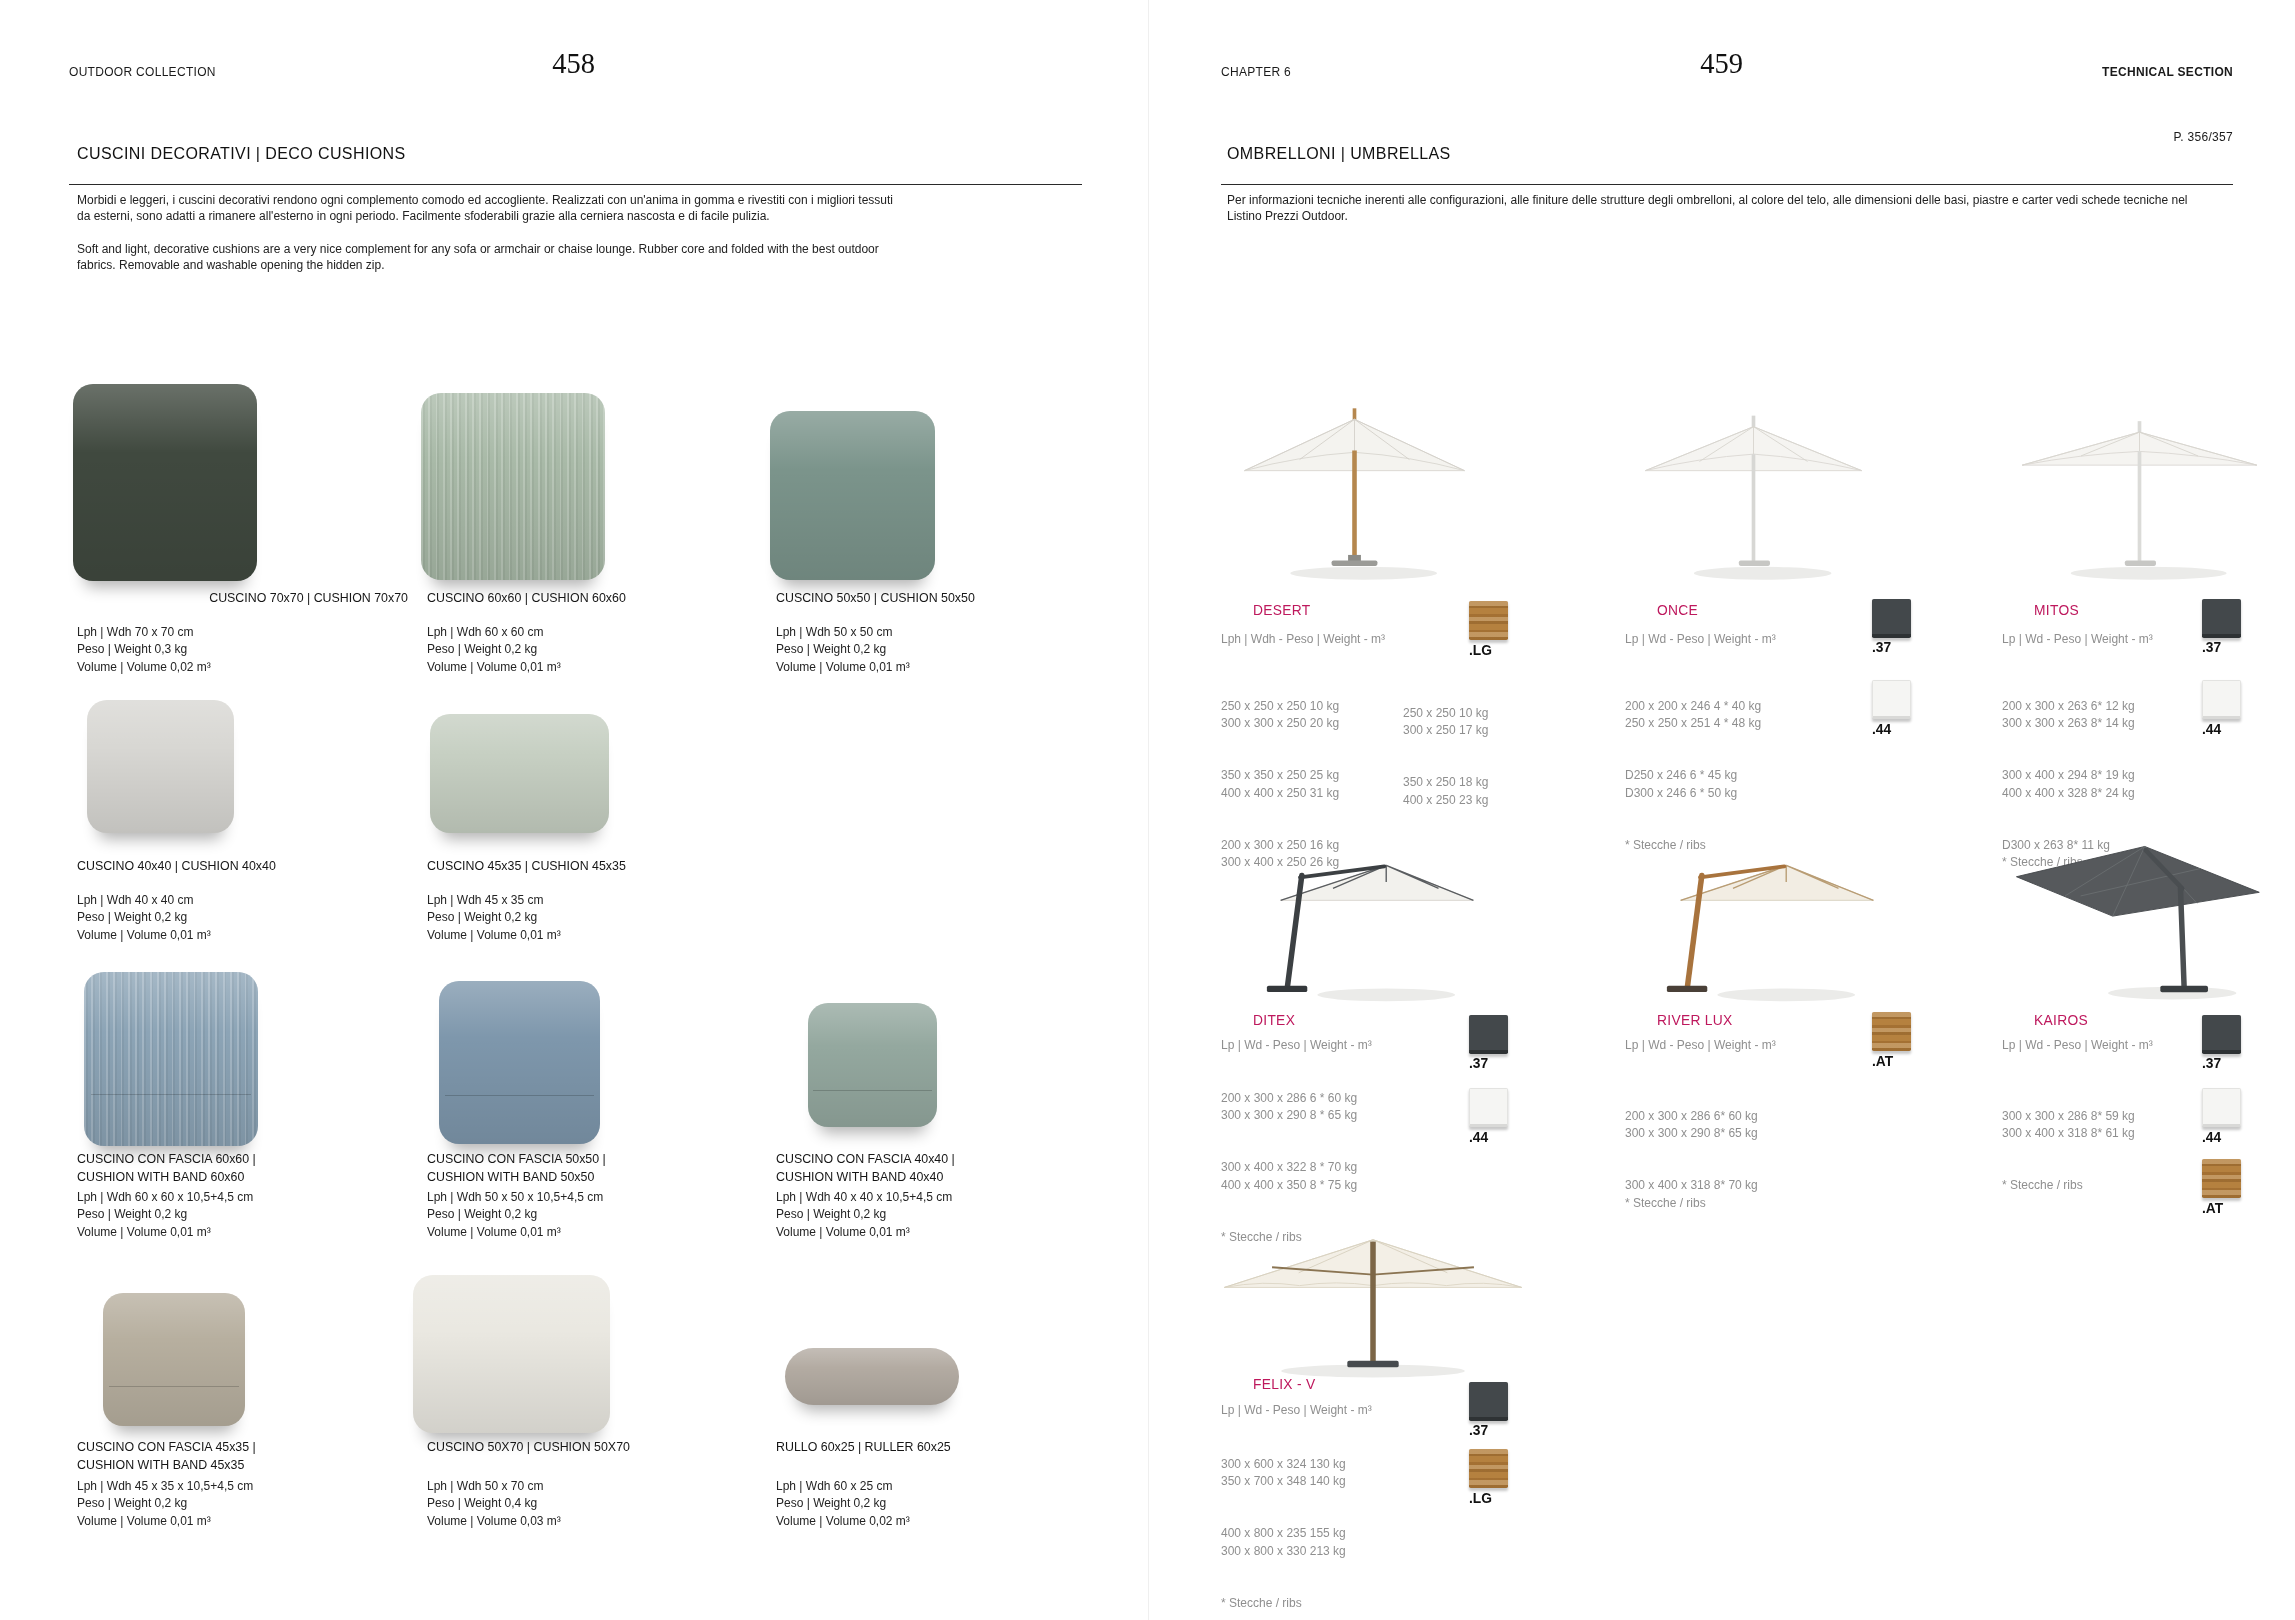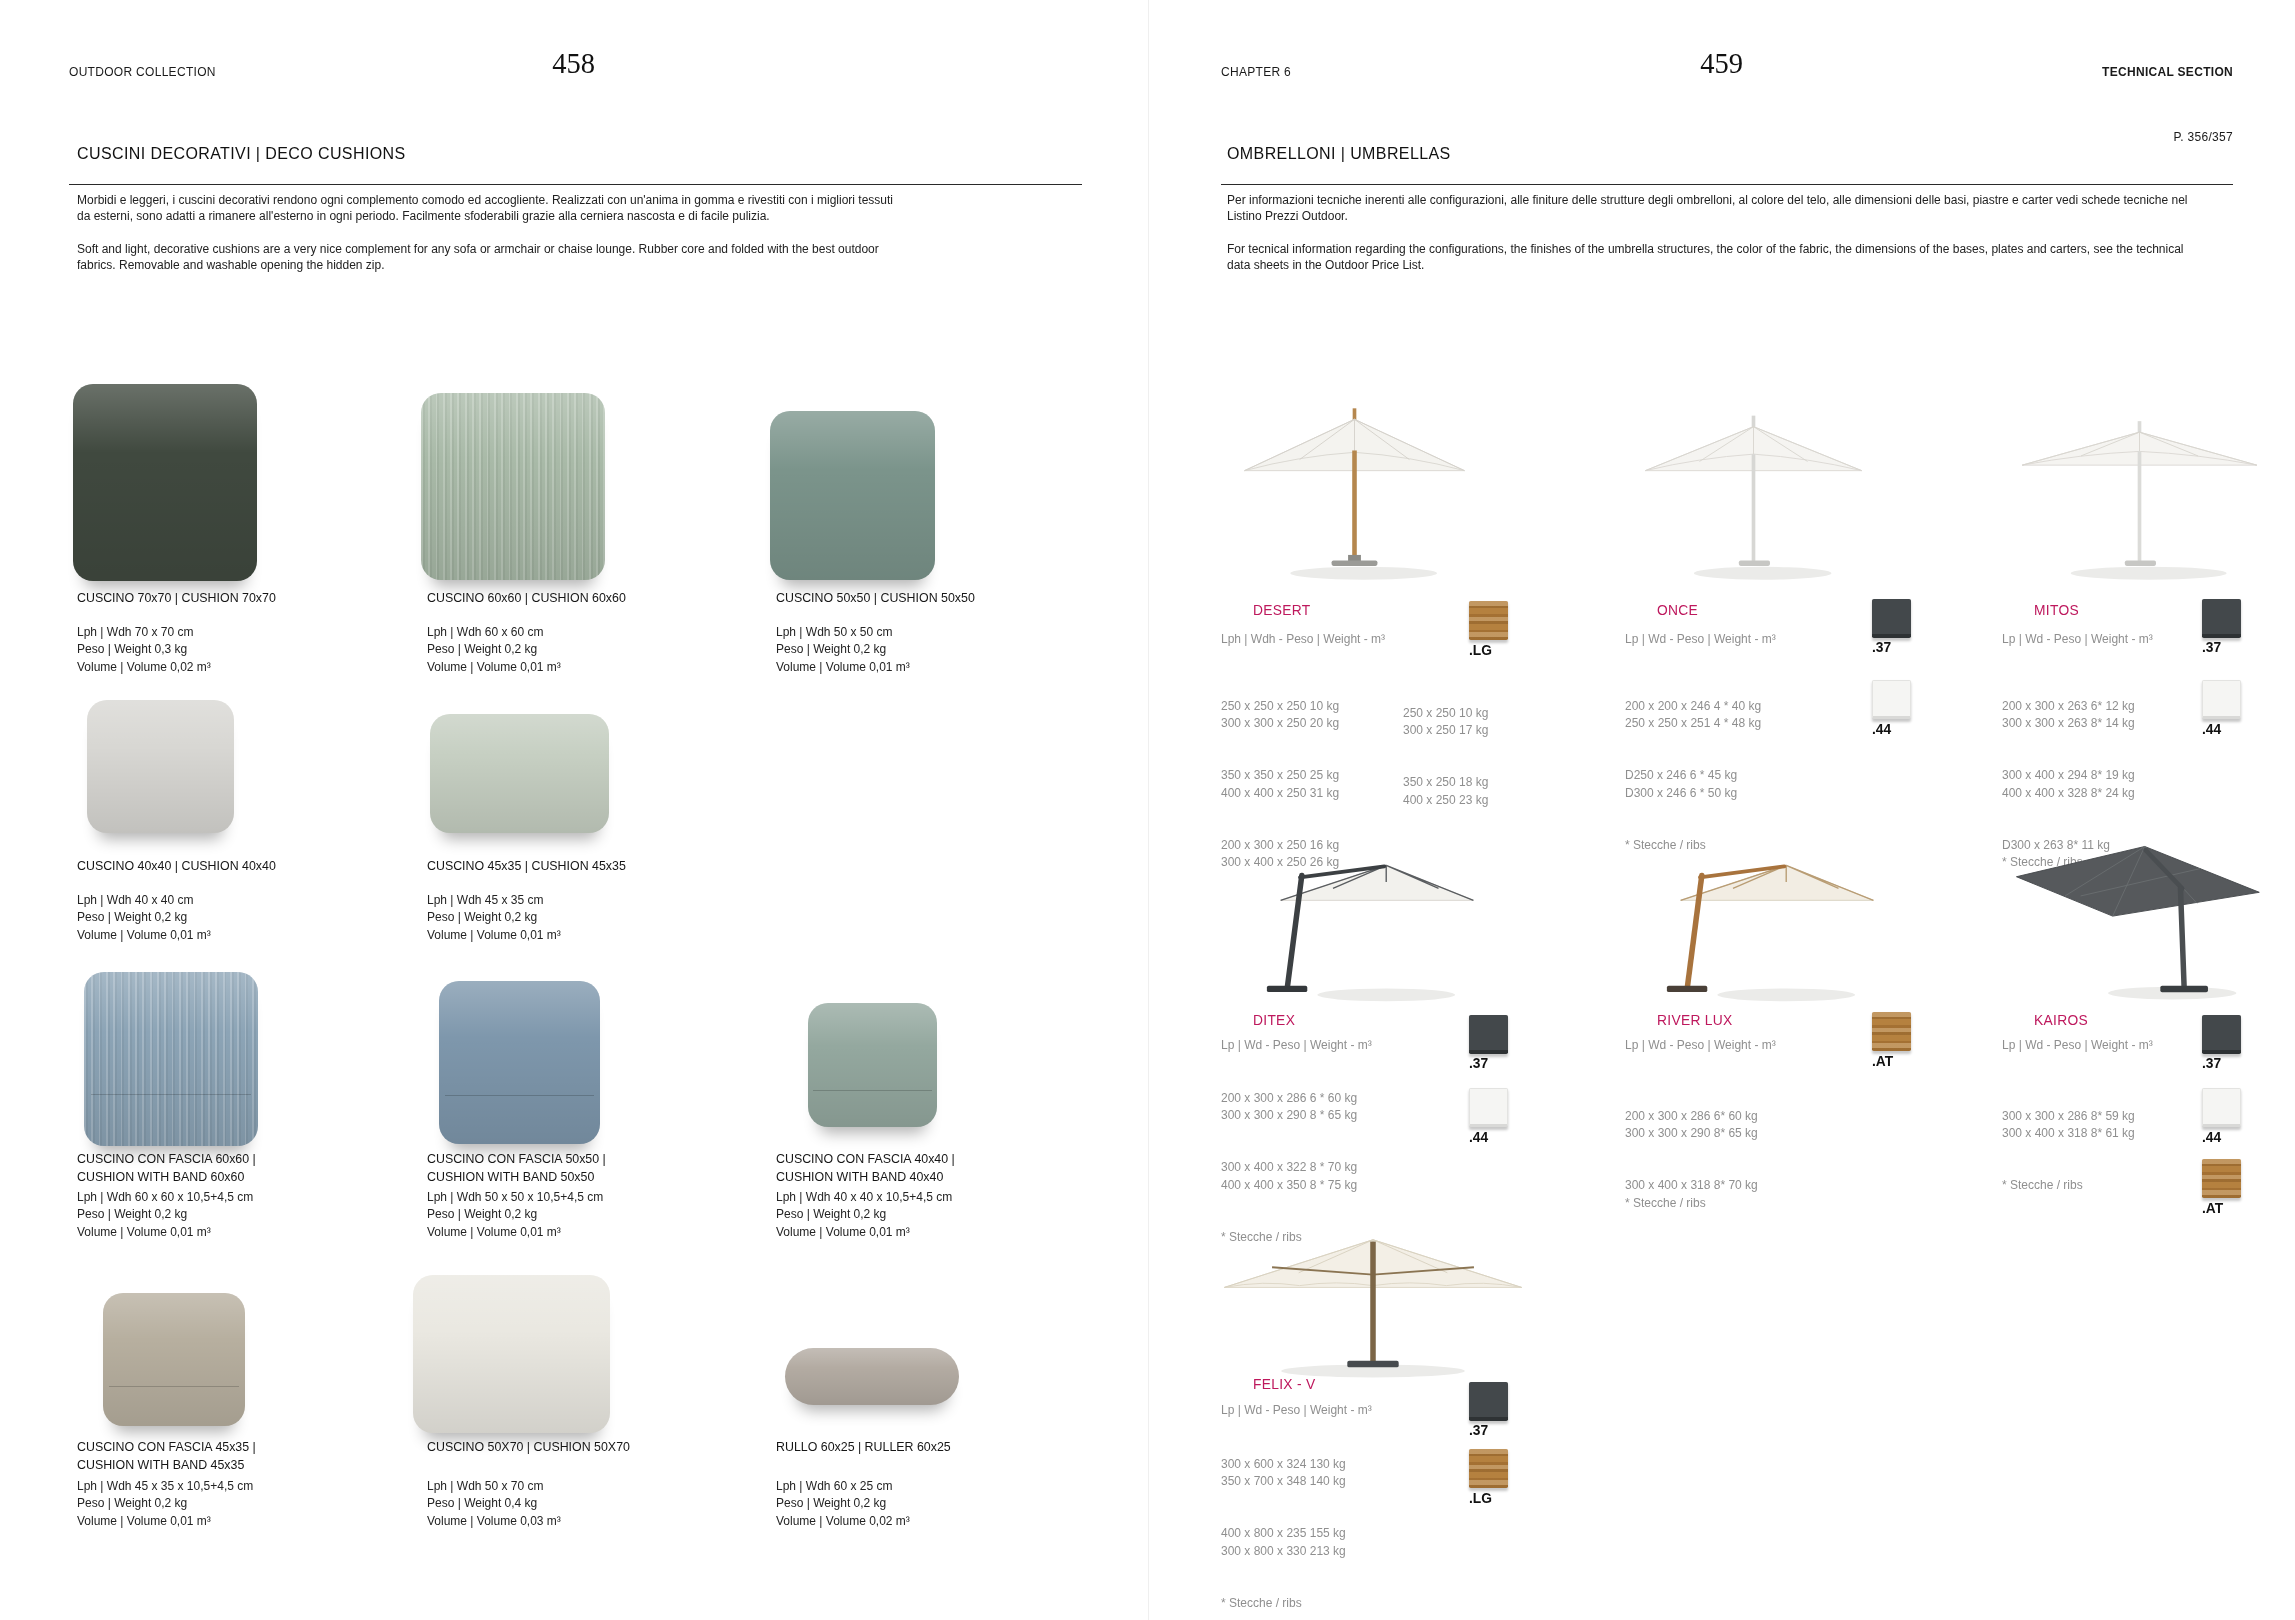--- a/index.html
+++ b/index.html
@@ -49,21 +49,21 @@
     <div class="abs rule" style="left:69px;top:184px;width:1013px;"></div>
     <div class="abs intro" style="left:77px;top:192px;width:831px;">
       <p>Morbidi e leggeri, i cuscini decorativi rendono ogni complemento comodo ed accogliente. Realizzati con un'anima in gomma e rivestiti con i migliori tessuti da esterni, sono adatti a rimanere all'esterno in ogni periodo. Facilmente sfoderabili grazie alla cerniera nascosta e di facile pulizia.</p>
       <p>Soft and light, decorative cushions are a very nice complement for any sofa or armchair or chaise lounge. Rubber core and folded with the best outdoor fabrics. Removable and washable opening the hidden zip.</p>
     </div>
 
     <div class="cushion" style="left: 73px; top: 384px; width: 184px; height: 197px; background-color: rgb(64, 73, 63);"></div>
     <div class="cushion striped" style="left: 421px; top: 393px; width: 184px; height: 187px; background-color: rgb(169, 186, 168);"></div>
     <div class="cushion" style="left: 770px; top: 411px; width: 165px; height: 169px; background-color: rgb(123, 148, 139);"></div>
 
-    <div class="abs pname" style="left:77px;top:589px;width:331px;">
+    <div class="abs pname" style="left:77px;top:589px;width:331px;text-align:right;">
         <span>CUSCINO 70x70 | CUSHION 70x70</span>
       </div>
     <div class="abs pname" style="left:427px;top:589px;width:331px;">
         <span>CUSCINO 60x60 | CUSHION 60x60</span>
       </div>
     <div class="abs pname" style="left:776px;top:589px;width:331px;">
         <span>CUSCINO 50x50 | CUSHION 50x50</span>
       </div>
     <div class="abs pspecs" style="left:77px;top:624px;">
       <div>Lph | Wdh 70 x 70 cm</div>
@@ -166,21 +166,20 @@
 
   <div>
     <div class="abs meta" style="left:1221px;top:65px;">CHAPTER 6</div>
     <div class="abs pageno" style="left:1662px;top:48px;width:119px;text-align:center;">459</div>
     <div class="abs meta bold" style="left:1958px;top:65px;width:275px;text-align:right;">TECHNICAL SECTION</div>
     <div class="abs meta" style="left:1958px;top:130px;width:275px;text-align:right;">P. 356/357</div>
     <div class="abs sectitle" style="left:1227px;top:145px;">OMBRELLONI | UMBRELLAS</div>
     <div class="abs rule" style="left:1221px;top:184px;width:1012px;"></div>
     <div class="abs intro" style="left:1227px;top:192px;width:973px;">
       <p>Per informazioni tecniche inerenti alle configurazioni, alle finiture delle strutture degli ombrelloni, al colore del telo, alle dimensioni delle basi, piastre e carter vedi schede tecniche nel Listino Prezzi Outdoor.</p>
-      <p>For tecnical information regarding the configurations, the finishes of the umbrella structures, the color of the fabric, the dimensions of the bases, plates and carters, see the technical data sheets in the Outdoor Price List.</p>
     </div>
 
     <div class="abs" style="left:1226px;top:390px;">
       <svg width="257" height="197" viewBox="0 0 280 215">
         <ellipse cx="150" cy="200" rx="80" ry="7" fill="#ebebe9"></ellipse>
         <rect x="138" y="20" width="4" height="14" fill="#b5874e"></rect>
         <polygon points="20,88 140,32 260,88" fill="#f4f3ef" stroke="#d9d6d0" stroke-width="1"></polygon>
         <path d="M20 88 Q80 72 140 68 Q200 72 260 88" fill="none" stroke="#d9d6d0"></path>
         <path d="M140 32 L20 88 M140 32 L80 76 M140 32 L140 68 M140 32 L200 76 M140 32 L260 88" stroke="#d4d1ca" fill="none"></path>
         <rect x="137.5" y="66" width="5" height="122" fill="#b5874e"></rect>

